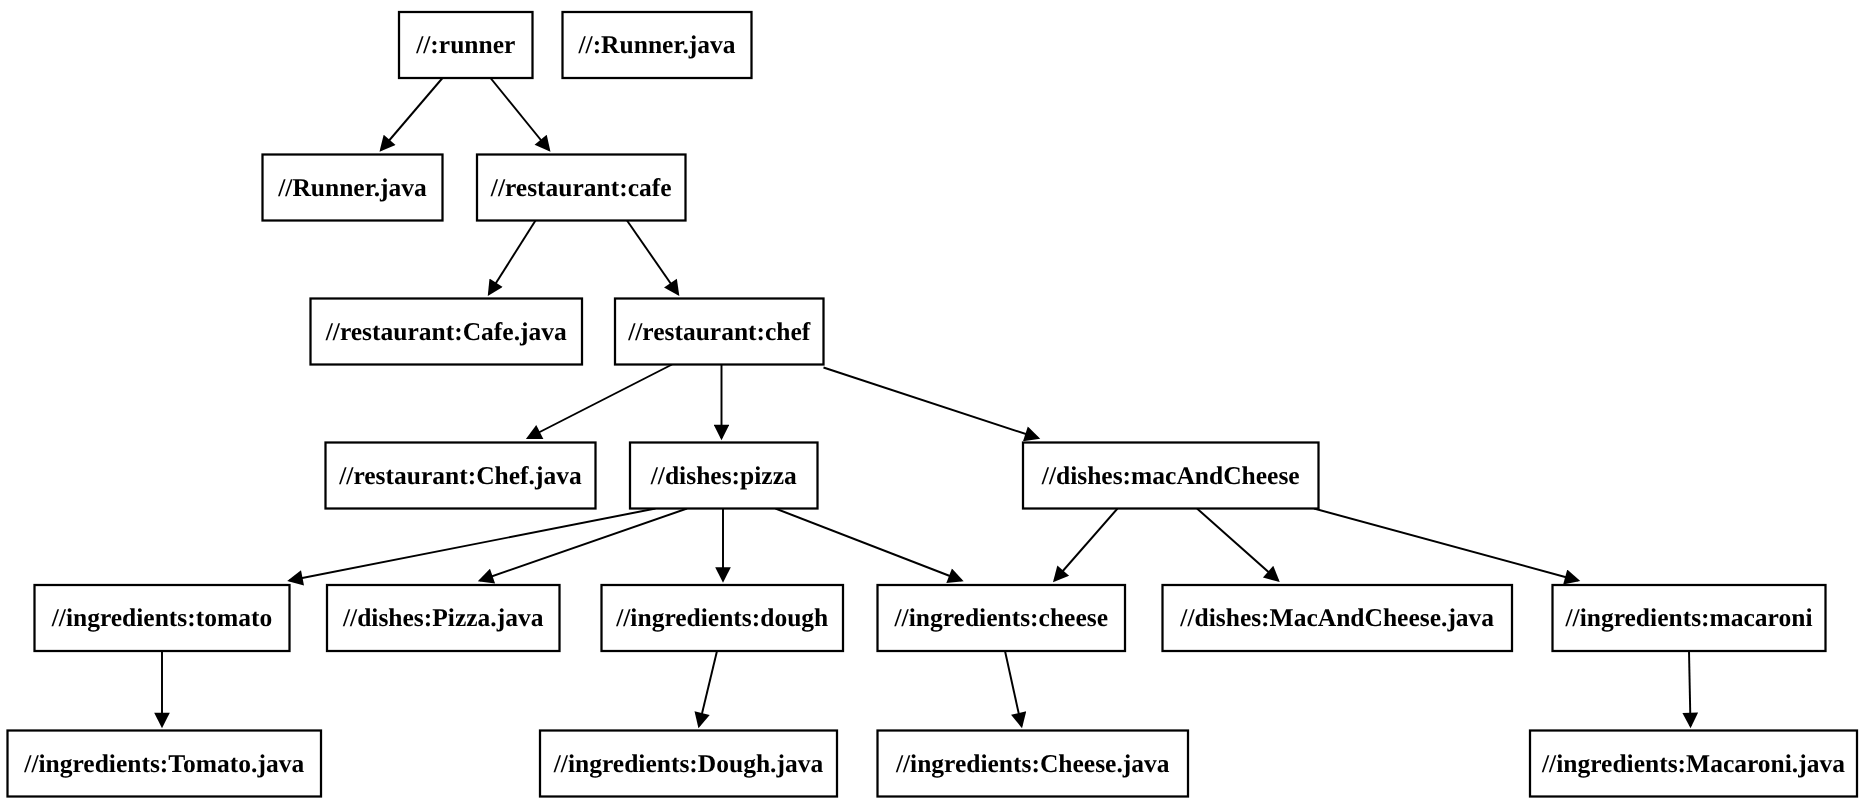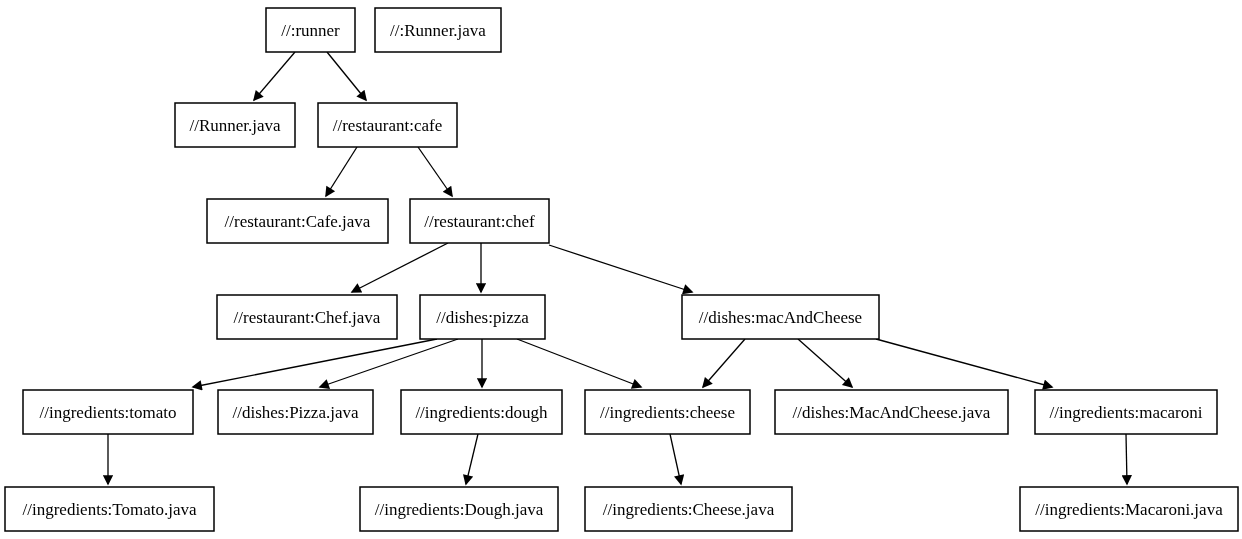--- a/index.html
+++ b/index.html
@@ -6,20 +6,21 @@
     margin: 0;
     padding: 0;
     background: #ffffff;
   }
   .canvas {
     position: relative;
     width: 1242px;
     height: 539px;
     background: #ffffff;
     overflow: hidden;
+    font-weight: bold;
   }
   svg text {
     font-family: "Liberation Serif", "DejaVu Serif", serif;
     font-size: 17px;
   }
 </style>
 </head>
 <body>
 
 <div class="canvas">

